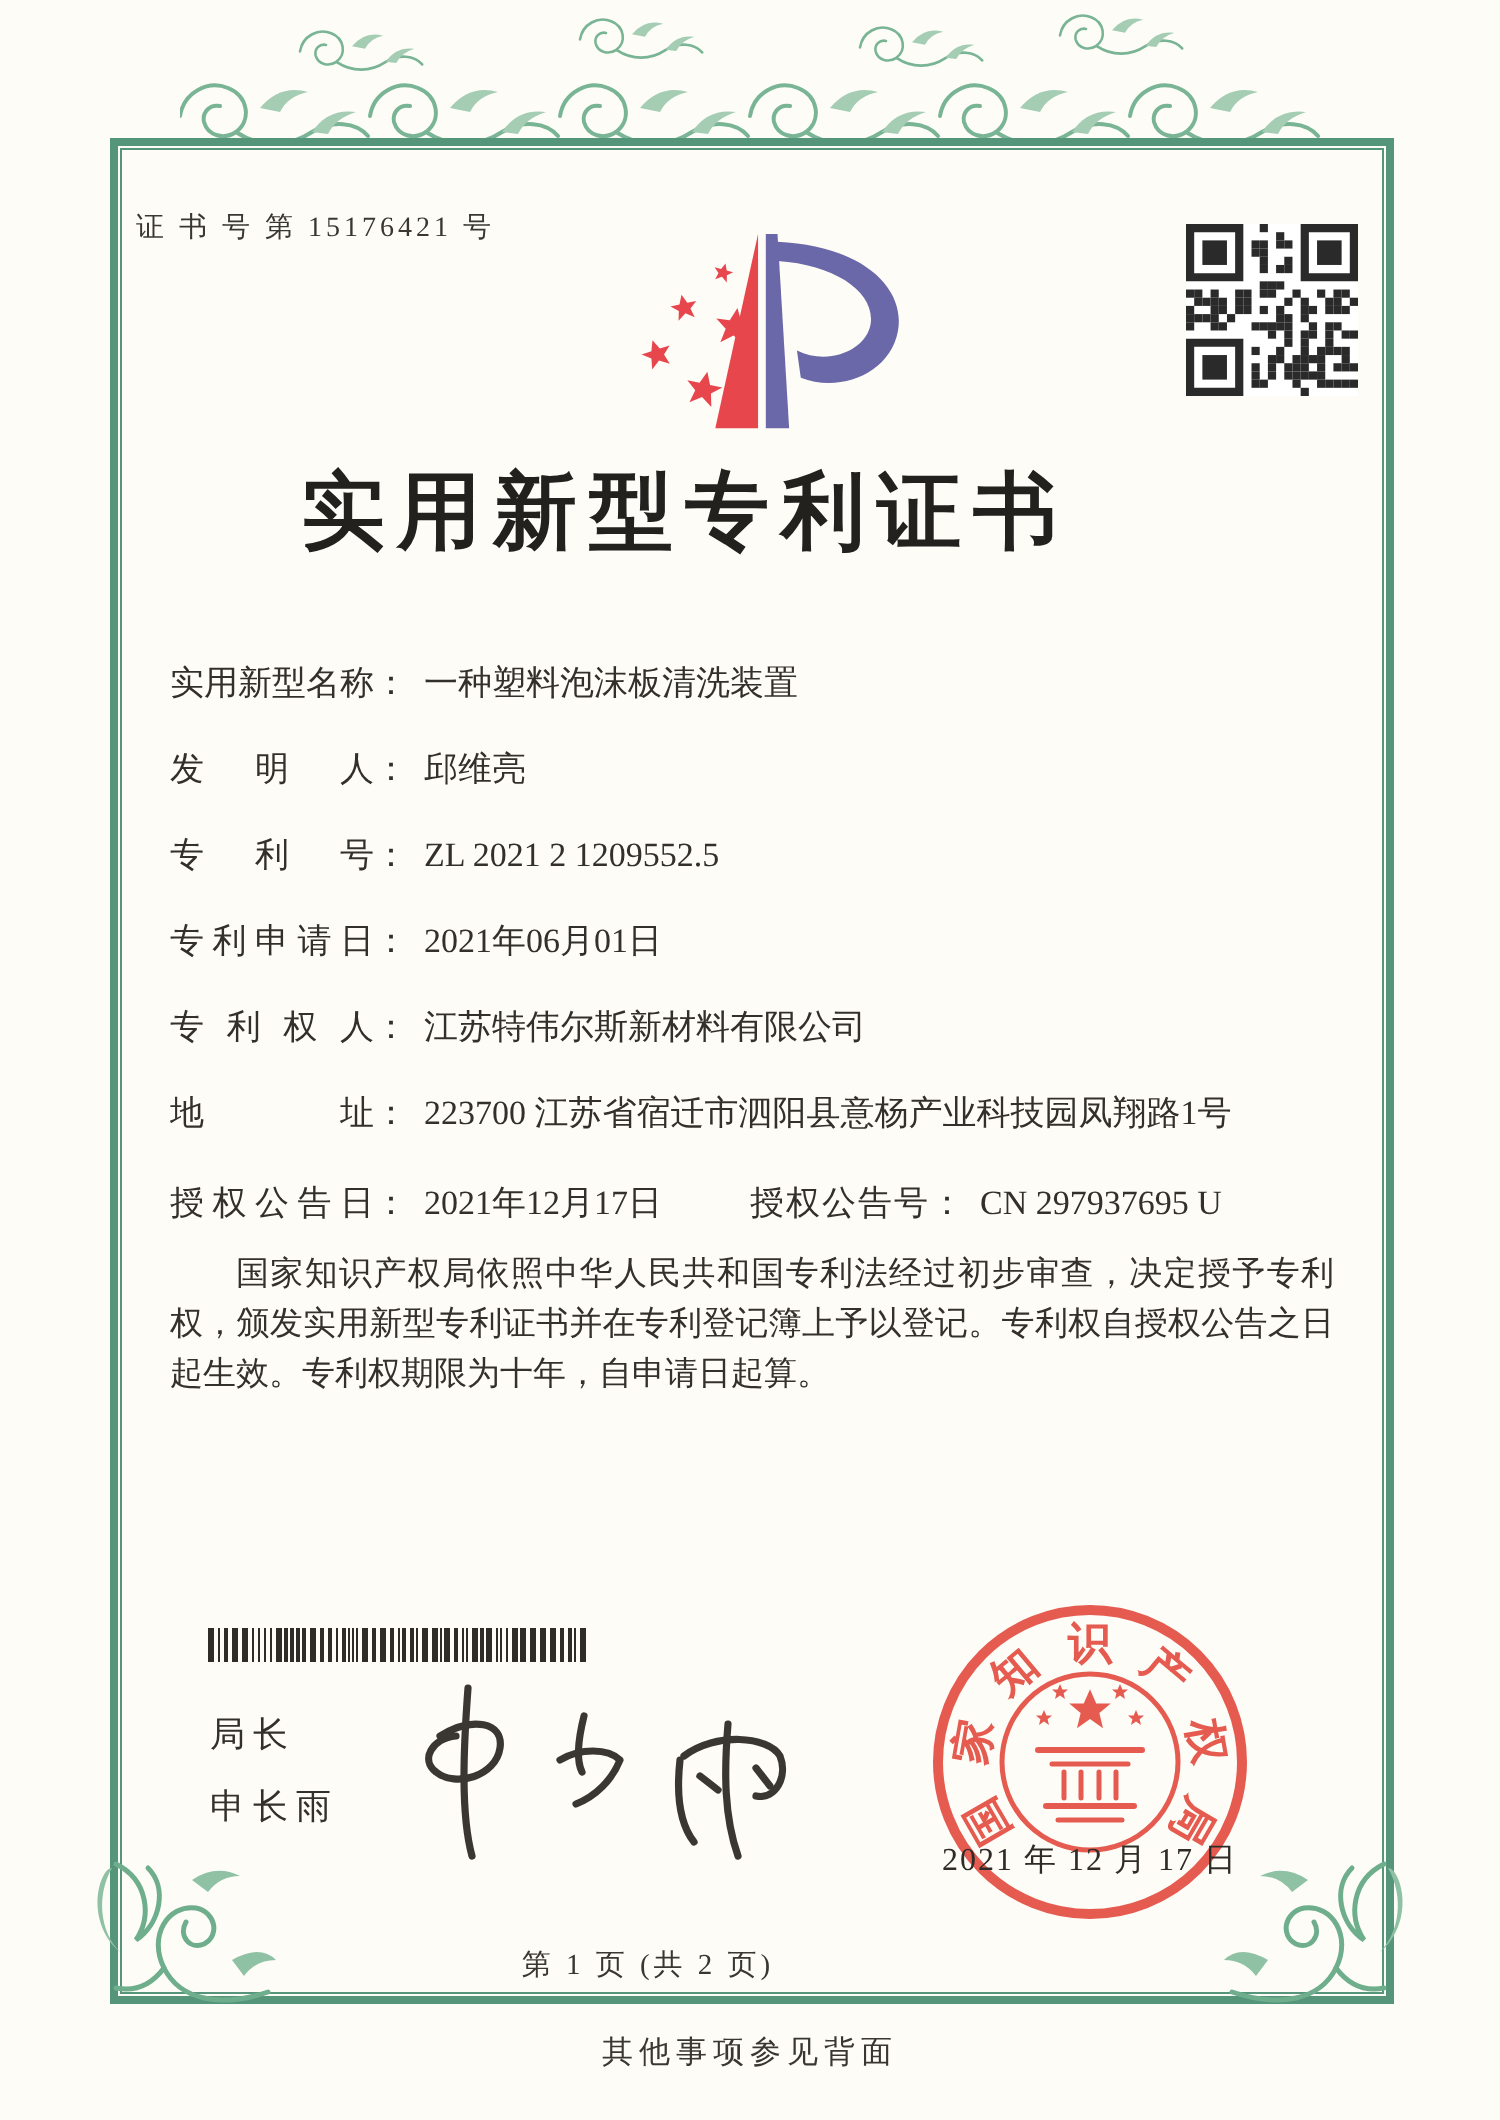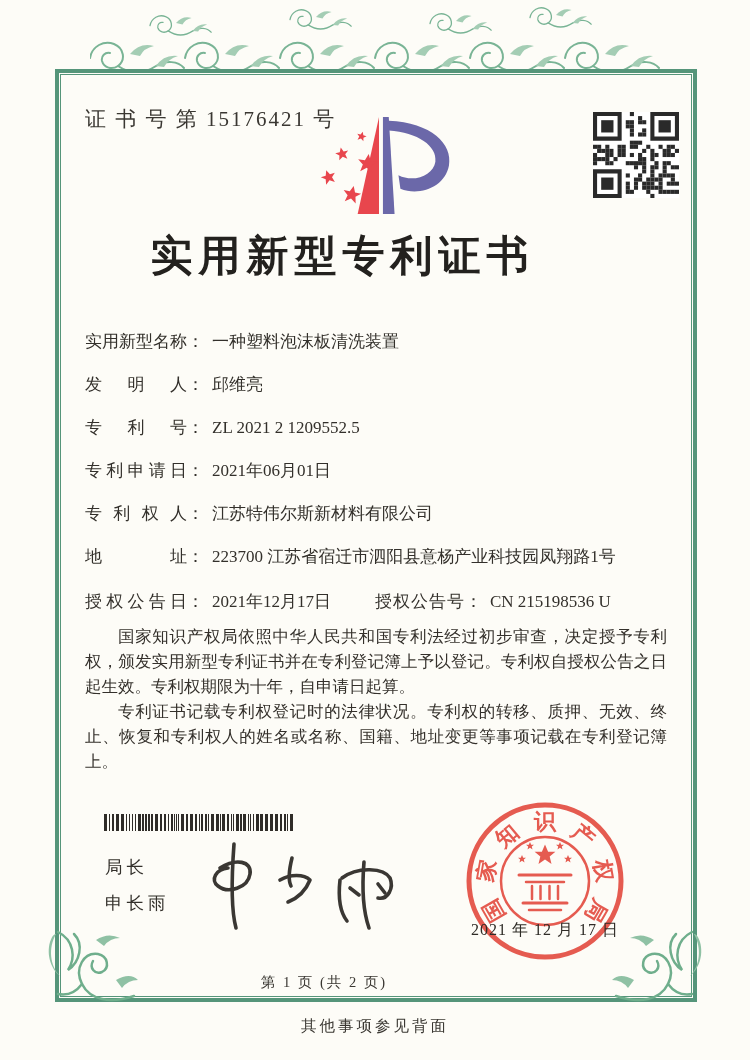--- a/index.html
+++ b/index.html
@@ -13,21 +13,21 @@
   
   .frame{
     left:55px;top:69px;width:634px;height:925px;
     border:4px solid #55957a;
   }
   .frame-inner{
     position:absolute;inset:1px;
     border:1px solid #55957a;
   }
   .cert-number{
-    left:85px;top:105px;font-size:21px;letter-spacing:2px;color:#3a3732;
+    left:68px;top:105px;font-size:14px;letter-spacing:2px;color:#3a3732;
   }
   .title{
     left:0;top:228px;width:685px;text-align:center;
     font-size:42px;font-weight:700;letter-spacing:6px;color:#23211e;
   }
   .rows{left:85px;top:330px;width:600px;}
   .frow{position:absolute;left:0;white-space:nowrap;font-size:17px;color:#33302b;}
   .lbl{display:inline-block;width:102px;text-align:justify;text-align-last:justify;vertical-align:bottom;font-family:Liberation Mono, monospace;}
   .colon{margin-right:8px;}
   .pair2{position:absolute;left:290px;top:0;white-space:nowrap;}
@@ -280,28 +280,27 @@
   </div>
   <div class="frow" style="top:172px;">
     <span class="lbl">专利权人</span><span class="colon">：</span><span>江苏特伟尔斯新材料有限公司</span>
   </div>
   <div class="frow" style="top:215px;">
     <span class="lbl">地址</span><span class="colon">：</span><span>223700 江苏省宿迁市泗阳县意杨产业科技园凤翔路1号</span>
   </div>
   <div class="frow" style="top:260px;width:600px;">
     <span class="lbl">授权公告日</span><span class="colon">：</span><span>2021年12月17日</span>
     <span class="pair2">
-      <span class="lbl">授权公告号</span><span class="colon">：</span><span>CN 215198536 U</span>
+      <span class="lbl">授权公告号</span><span class="colon">：</span><span>CN 297937695 U</span>
     </span>
   </div>
 </div>
 
 <div class="abs paras">
   <p>国家知识产权局依照中华人民共和国专利法经过初步审查，决定授予专利权，颁发实用新型专利证书并在专利登记簿上予以登记。专利权自授权公告之日起生效。专利权期限为十年，自申请日起算。</p>
-  <p>专利证书记载专利权登记时的法律状况。专利权的转移、质押、无效、终止、恢复和专利权人的姓名或名称、国籍、地址变更等事项记载在专利登记簿上。</p>
 </div>
 
 <svg class="abs barcode" width="192" height="17" viewBox="0 0 192 17">
   <g id="barcode-bars" fill="#2f2c28">
       <rect x="0" y="0" width="3" height="17"></rect>
       <rect x="5" y="0" width="1" height="17"></rect>
       <rect x="8" y="0" width="2" height="17"></rect>
       <rect x="12" y="0" width="3" height="17"></rect>
       <rect x="17" y="0" width="3" height="17"></rect>
       <rect x="22" y="0" width="1" height="17"></rect>

